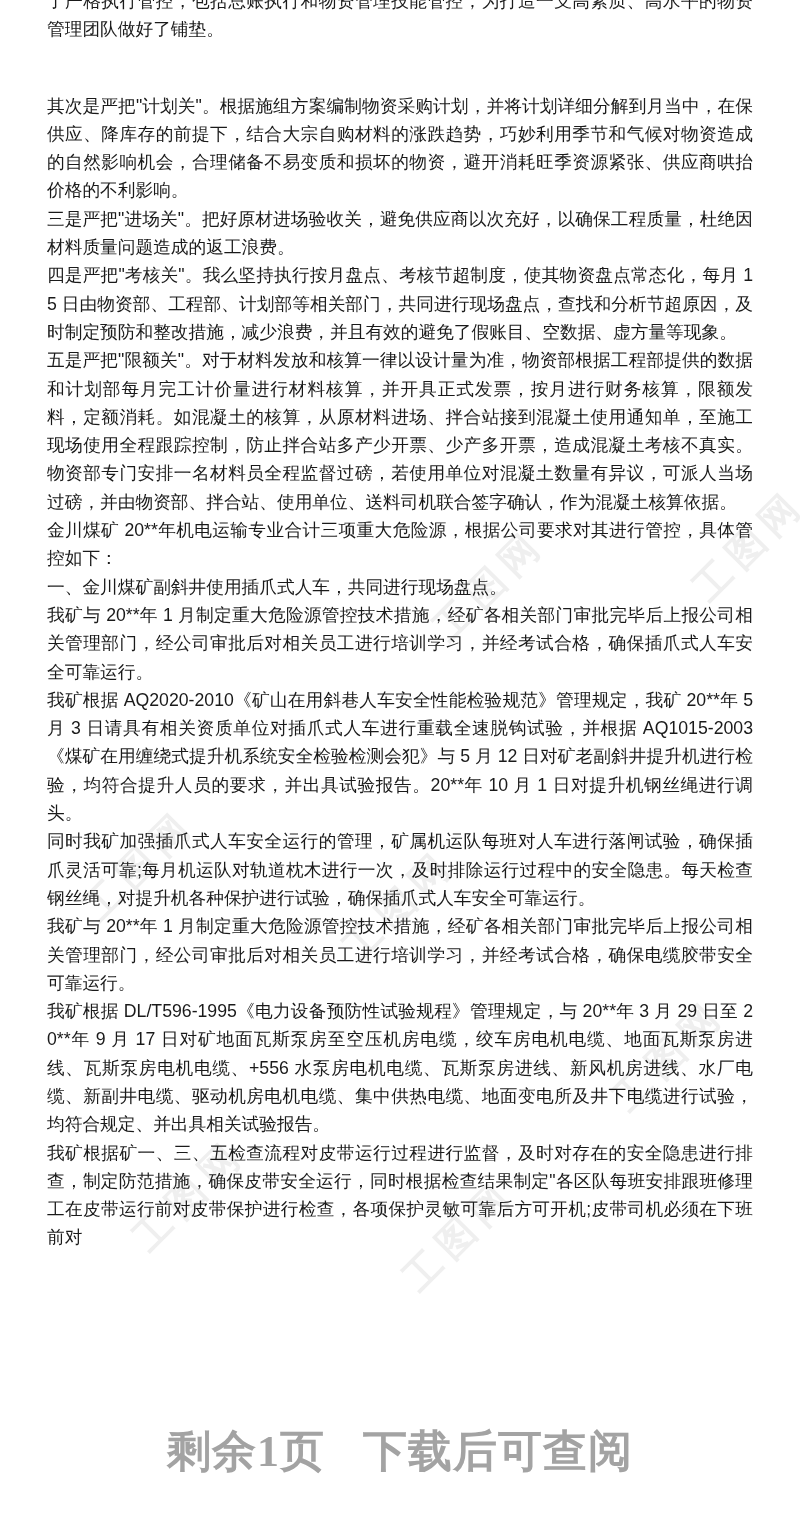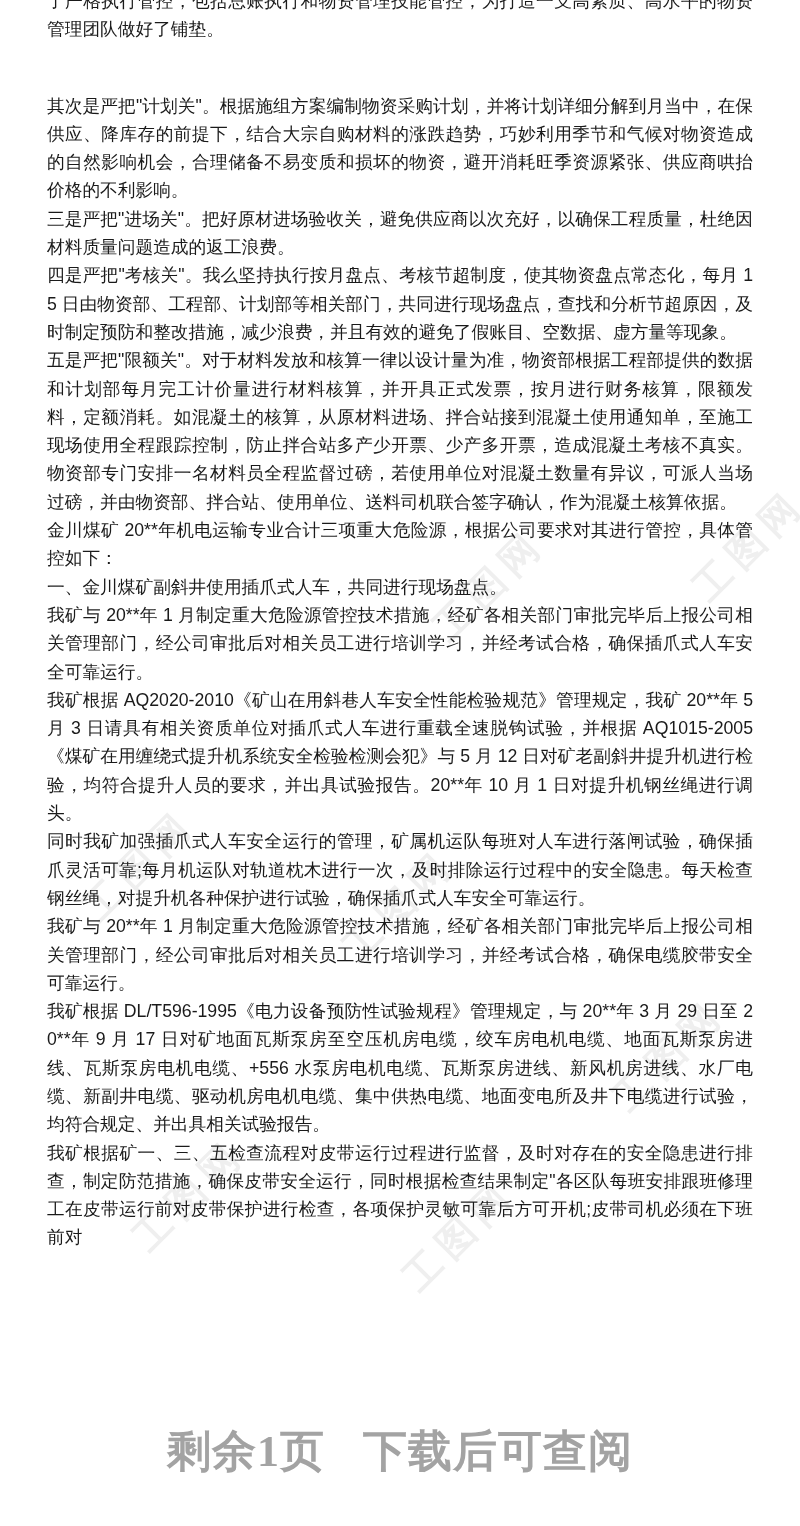--- a/index.html
+++ b/index.html
@@ -68,21 +68,21 @@
 
   <div class="content">
       <div class="para gap-after">了严格执行管控，包括总账执行和物资管理技能管控，为打造一支高素质、高水平的物资管理团队做好了铺垫。</div>
       <div class="para">其次是严把"计划关"。根据施组方案编制物资采购计划，并将计划详细分解到月当中，在保供应、降库存的前提下，结合大宗自购材料的涨跌趋势，巧妙利用季节和气候对物资造成的自然影响机会，合理储备不易变质和损坏的物资，避开消耗旺季资源紧张、供应商哄抬价格的不利影响。</div>
       <div class="para">三是严把"进场关"。把好原材进场验收关，避免供应商以次充好，以确保工程质量，杜绝因材料质量问题造成的返工浪费。</div>
       <div class="para">四是严把"考核关"。我么坚持执行按月盘点、考核节超制度，使其物资盘点常态化，每月 15 日由物资部、工程部、计划部等相关部门，共同进行现场盘点，查找和分析节超原因，及时制定预防和整改措施，减少浪费，并且有效的避免了假账目、空数据、虚方量等现象。</div>
       <div class="para">五是严把"限额关"。对于材料发放和核算一律以设计量为准，物资部根据工程部提供的数据和计划部每月完工计价量进行材料核算，并开具正式发票，按月进行财务核算，限额发料，定额消耗。如混凝土的核算，从原材料进场、拌合站接到混凝土使用通知单，至施工现场使用全程跟踪控制，防止拌合站多产少开票、少产多开票，造成混凝土考核不真实。物资部专门安排一名材料员全程监督过磅，若使用单位对混凝土数量有异议，可派人当场过磅，并由物资部、拌合站、使用单位、送料司机联合签字确认，作为混凝土核算依据。</div>
       <div class="para">金川煤矿 20**年机电运输专业合计三项重大危险源，根据公司要求对其进行管控，具体管控如下：</div>
       <div class="para">一、金川煤矿副斜井使用插爪式人车，共同进行现场盘点。</div>
       <div class="para">我矿与 20**年 1 月制定重大危险源管控技术措施，经矿各相关部门审批完毕后上报公司相关管理部门，经公司审批后对相关员工进行培训学习，并经考试合格，确保插爪式人车安全可靠运行。</div>
-      <div class="para">我矿根据 AQ2020-2010《矿山在用斜巷人车安全性能检验规范》管理规定，我矿 20**年 5 月 3 日请具有相关资质单位对插爪式人车进行重载全速脱钩试验，并根据 AQ1015-2005《煤矿在用缠绕式提升机系统安全检验检测会犯》与 5 月 12 日对矿老副斜井提升机进行检验，均符合提升人员的要求，并出具试验报告。20**年 10 月 1 日对提升机钢丝绳进行调头。</div>
+      <div class="para">我矿根据 AQ2020-2010《矿山在用斜巷人车安全性能检验规范》管理规定，我矿 20**年 5 月 3 日请具有相关资质单位对插爪式人车进行重载全速脱钩试验，并根据 AQ1015-2003《煤矿在用缠绕式提升机系统安全检验检测会犯》与 5 月 12 日对矿老副斜井提升机进行检验，均符合提升人员的要求，并出具试验报告。20**年 10 月 1 日对提升机钢丝绳进行调头。</div>
       <div class="para">同时我矿加强插爪式人车安全运行的管理，矿属机运队每班对人车进行落闸试验，确保插爪灵活可靠;每月机运队对轨道枕木进行一次，及时排除运行过程中的安全隐患。每天检查钢丝绳，对提升机各种保护进行试验，确保插爪式人车安全可靠运行。</div>
       <div class="para">我矿与 20**年 1 月制定重大危险源管控技术措施，经矿各相关部门审批完毕后上报公司相关管理部门，经公司审批后对相关员工进行培训学习，并经考试合格，确保电缆胶带安全可靠运行。</div>
       <div class="para">我矿根据 DL/T596-1995《电力设备预防性试验规程》管理规定，与 20**年 3 月 29 日至 20**年 9 月 17 日对矿地面瓦斯泵房至空压机房电缆，绞车房电机电缆、地面瓦斯泵房进线、瓦斯泵房电机电缆、+556 水泵房电机电缆、瓦斯泵房进线、新风机房进线、水厂电缆、新副井电缆、驱动机房电机电缆、集中供热电缆、地面变电所及井下电缆进行试验，均符合规定、并出具相关试验报告。</div>
       <div class="para">我矿根据矿一、三、五检查流程对皮带运行过程进行监督，及时对存在的安全隐患进行排查，制定防范措施，确保皮带安全运行，同时根据检查结果制定"各区队每班安排跟班修理工在皮带运行前对皮带保护进行检查，各项保护灵敏可靠后方可开机;皮带司机必须在下班前对</div>
     </div>
 
   <div class="footer">
     <span>剩余1页</span><span class="dl">下载后可查阅</span>
   </div>
 

